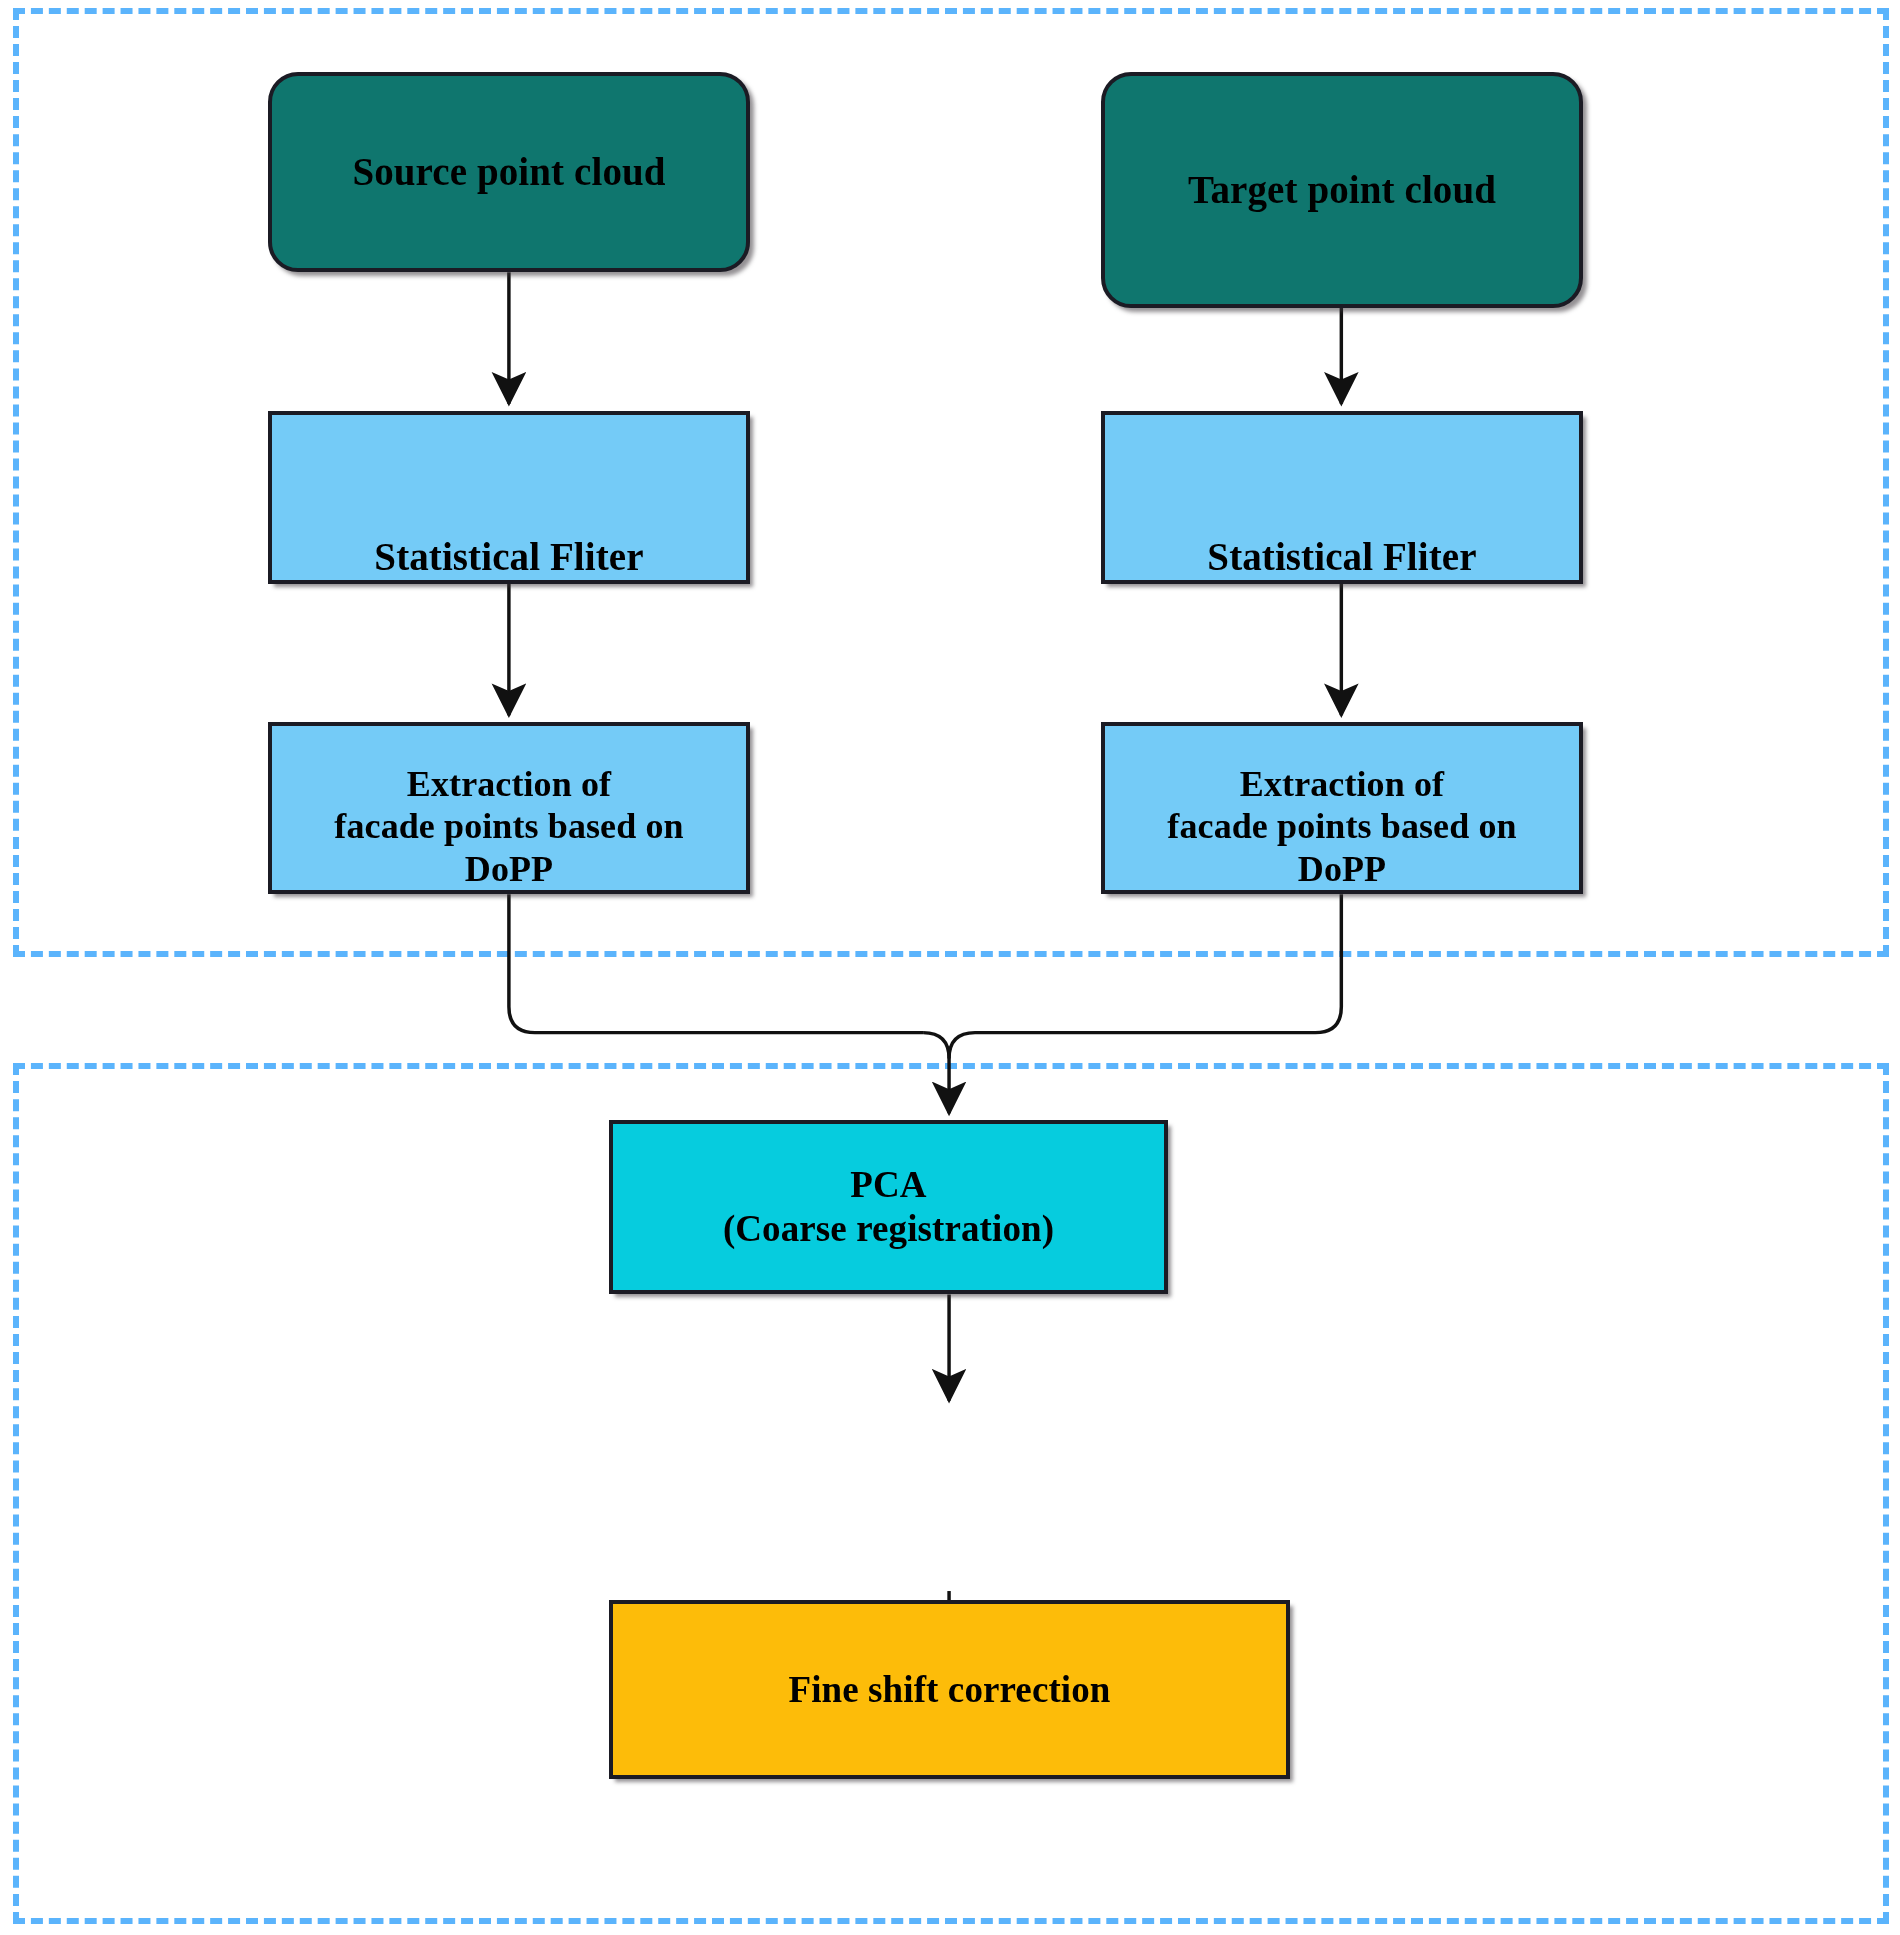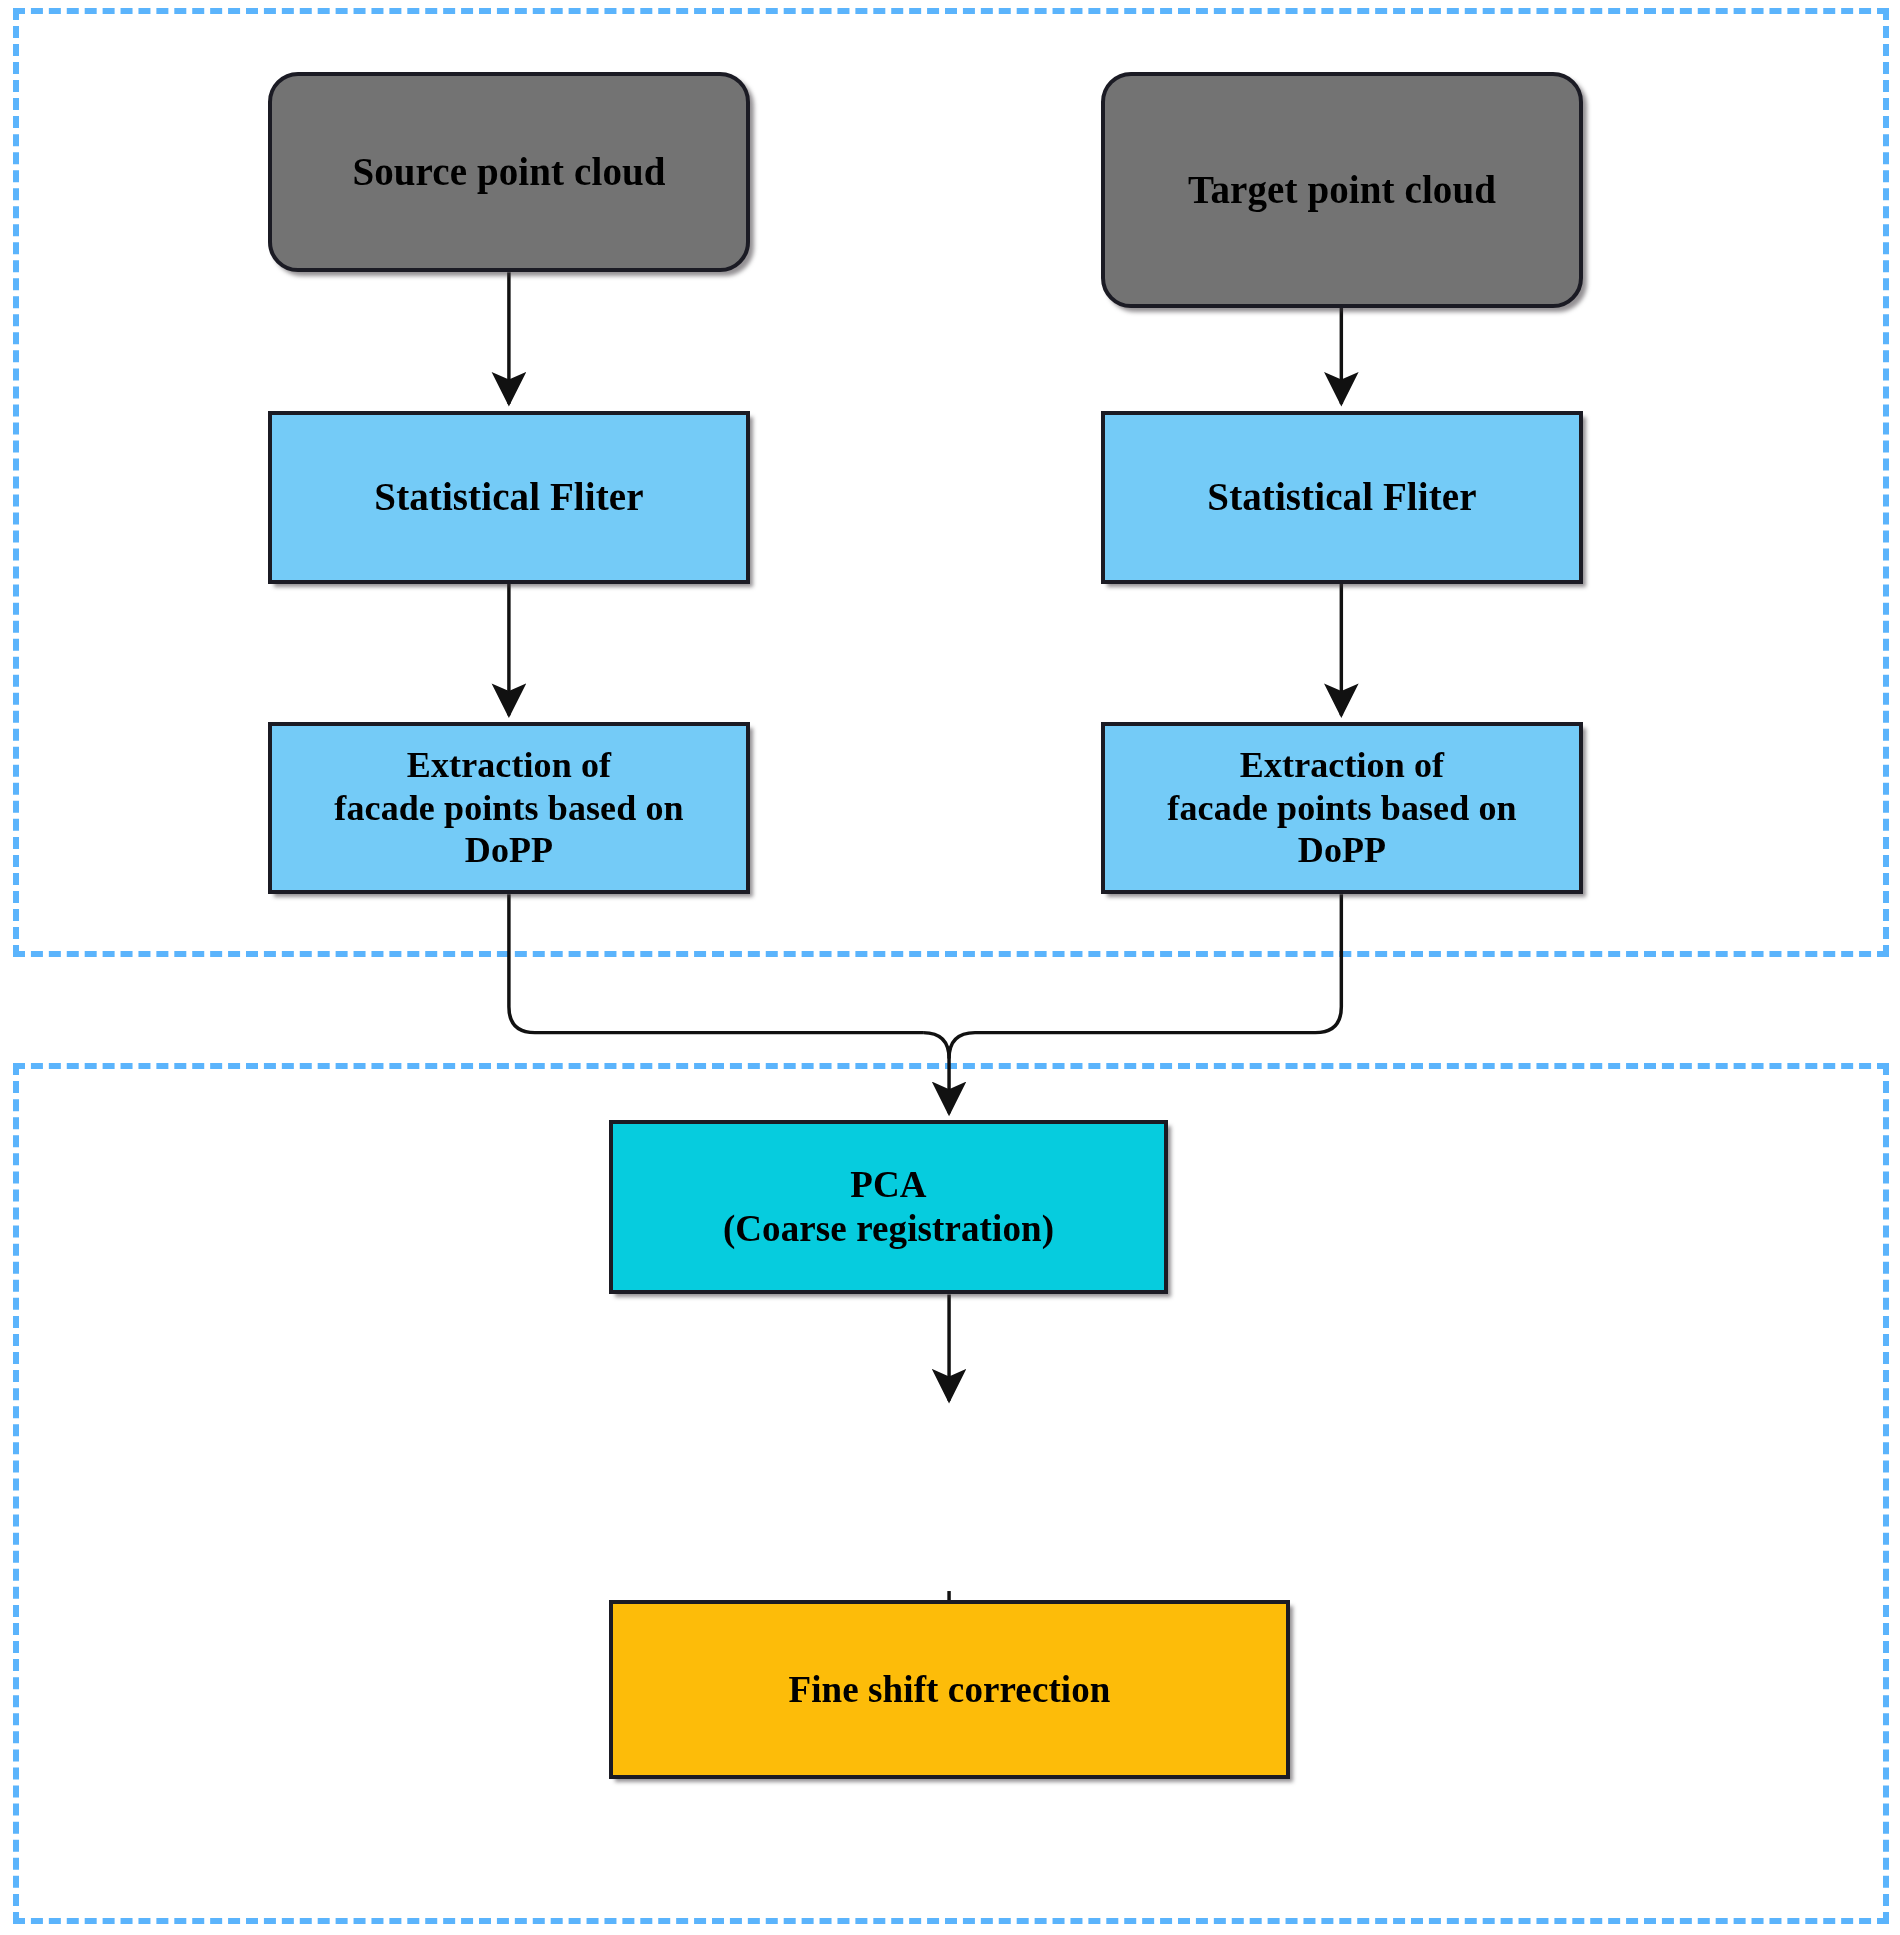--- a/index.html
+++ b/index.html
@@ -57,22 +57,22 @@
     display: block;
     white-space: pre-line;
     padding: 0 10.4px;
   }
 
   .node-rounded {
     border-radius: 30px;
   }
 
   
-  .fill-palecyan   { background: #737373; }
-  .fill-skyblue    { background: #74cbf7; }
+  .fill-palecyan   { background: #0f766e; }
+  .fill-skyblue    { background: #74cbf7; align-items: flex-end; }
   .fill-cyan       { background: #06ccde; }
   .fill-amber      { background: #fdbc09; }
 
   
   #node-source        { left: 268px;  top: 72px;  width: 482px;  height: 200px;  font-size: 39px; }
   #node-target        { left: 1101px; top: 72px;  width: 482px;  height: 236px;  font-size: 39px; }
   #node-filter-source { left: 268px;  top: 411px;  width: 482px;  height: 173px;  font-size: 39px; }
   #node-filter-target { left: 1101px; top: 411px;  width: 482px;  height: 173px;  font-size: 39px; }
   #node-dopp-source   { left: 268px;  top: 722px; width: 482px;  height: 172px;  font-size: 36px; }
   #node-dopp-target   { left: 1101px; top: 722px; width: 482px;  height: 172px;  font-size: 36px; }

